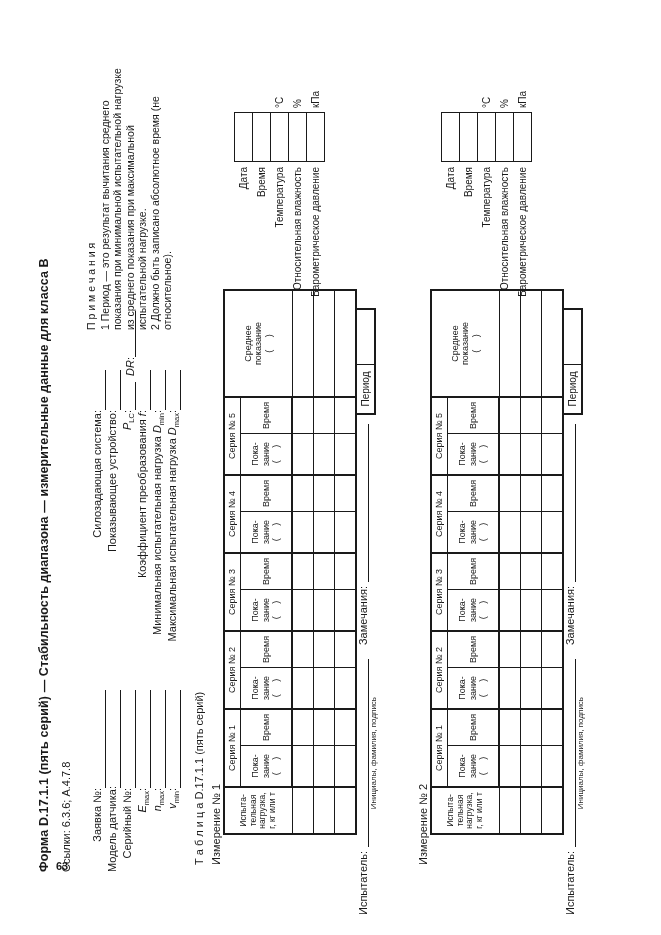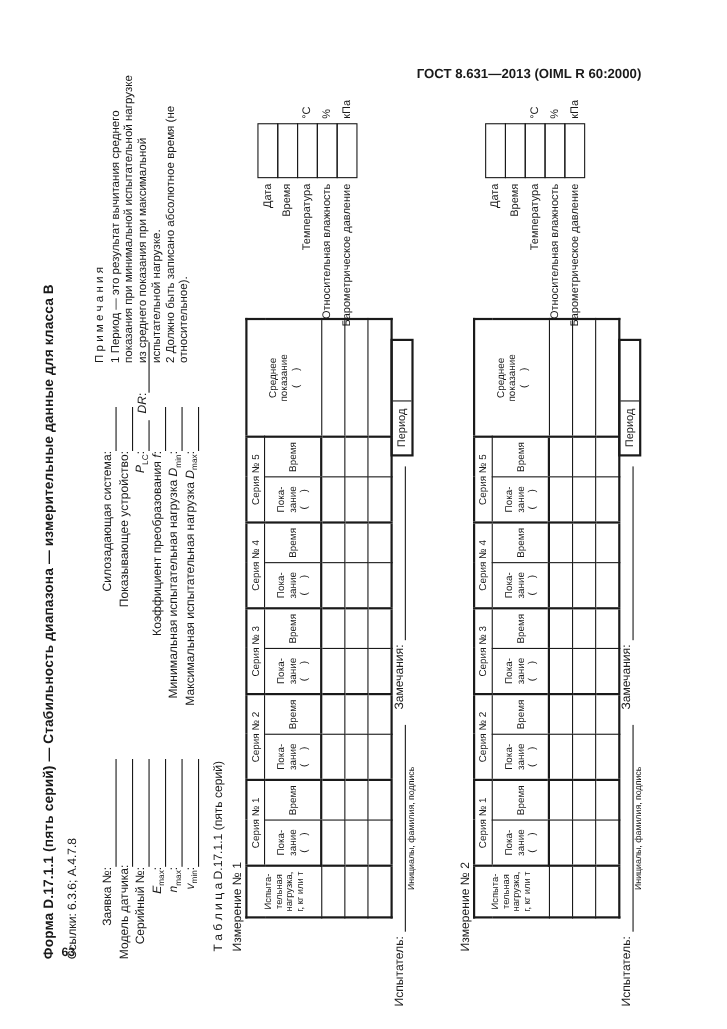--- a/index.html
+++ b/index.html
@@ -56,21 +56,20 @@
   .sig-line1{width:188px;border-bottom:1px solid #1a1a1a;height:12px;position:relative;margin-left:4px;}
   .sig-hint{position:absolute;top:13px;left:0;right:0;text-align:center;font-size:8px;white-space:nowrap;}
   .sig-label2{margin-left:14px;white-space:nowrap;}
   .sig-line2{width:158px;border-bottom:1px solid #1a1a1a;height:12px;margin-left:4px;}
 </style>
 </head>
 <body>
 
 <div class="page">
 
-  <div class="gost-header">ГОСТ 8.631—2013 (OIML R 60:2000)</div>
   <div class="page-num">63</div>
 
   <div class="sheet">
 
     <div class="abs title">Форма D.17.1.1 (пять серий) — Стабильность диапазона — измерительные данные для класса В</div>
     <div class="abs refs">Ссылки: 6.3.6; А.4.7.8</div>
 
     <div class="abs fields-left">
       <div class="frow">
         <span class="flabel"><span>Заявка №</span><i class="var"></i><sub></sub><span>:</span></span>

